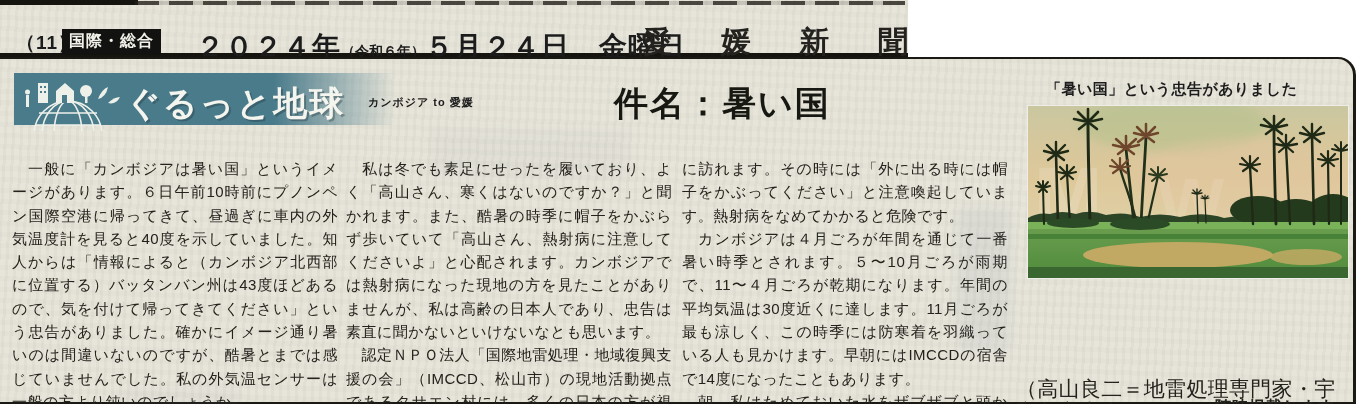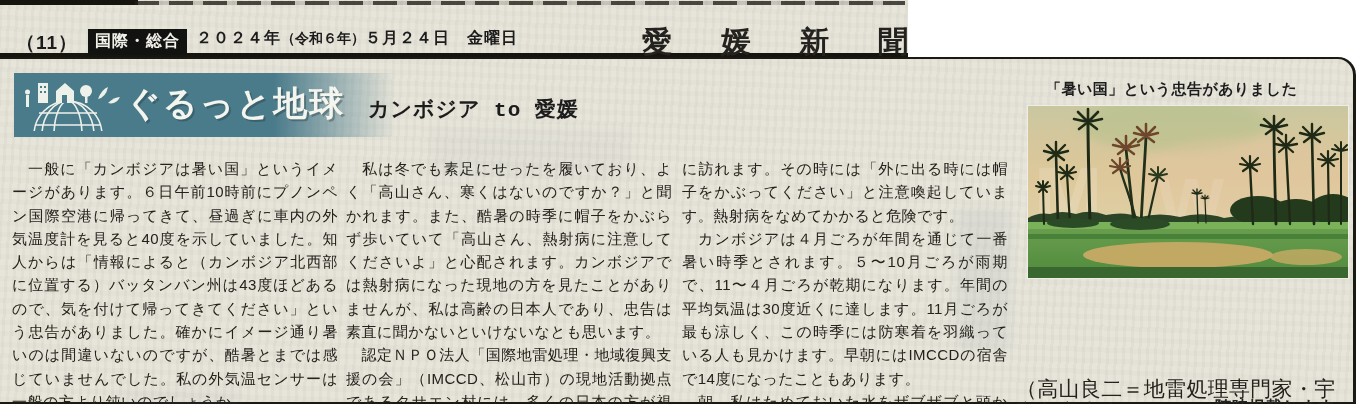--- a/index.html
+++ b/index.html
@@ -21,46 +21,46 @@
     border-bottom:4px solid #15140f;
   }
   .top-edge{position:absolute;top:0;left:0;width:138px;height:5px;background:#15140f;}
   .top-edge-dash{
     position:absolute;top:1px;left:135px;width:770px;height:4px;opacity:.8;
     background:repeating-linear-gradient(90deg,#211f18 0 24px, rgba(33,31,24,.2) 24px 34px);
   }
   .page-number{position:absolute;left:16px;top:30px;font-size:19px;font-weight:600;letter-spacing:1px;}
   .section-label{
     position:absolute;left:62px;top:29px;background:#121210;color:#f2f1ea;
-    font-size:16px;font-weight:700;padding:2px 7px 3px;letter-spacing:1px;margin-left:26px;
+    font-size:16px;font-weight:700;padding:2px 7px 3px;letter-spacing:1px;
   }
   .date-line{position:absolute;left:196px;top:28px;white-space:nowrap;}
-  .date-line .big{font-size:16px;font-weight:600;letter-spacing:1px;}
+  .date-line .big{font-size:28px;font-weight:600;letter-spacing:1px;}
   .date-line .small{font-size:14px;font-weight:600;margin-top:25px;}
   .paper-name{
     position:absolute;left:642px;top:22px;width:266px;display:flex;justify-content:space-between;
     font-family:"Liberation Serif",serif;font-size:30px;font-weight:700;color:#23221e;
   }
   
   .article-box{
     position:absolute;left:0;top:57px;width:1353px;height:343px;
     border-top:2px solid #1a1913;border-right:3px solid #1a1913;border-bottom:4px solid #1a1913;
     border-top-right-radius:18px;
   }
   
   .logo-banner{
-    position:absolute;left:14px;top:14px;width:382px;height:64px;
+    position:absolute;left:14px;top:14px;width:382px;height:52px;
     background:linear-gradient(90deg,#4a7b8b 0%,#4a7b8b 68%,rgba(74,123,139,0) 100%);
   }
   .logo-banner .globe{position:absolute;left:2px;top:0;}
   .logo-title{
     position:absolute;left:112px;top:8px;font-size:34px;font-weight:700;color:#f4f5ee;
     letter-spacing:2px;text-shadow:2px 2px 0 rgba(30,50,55,.35);white-space:nowrap;
   }
-  .series-route{position:absolute;left:368px;top:36px;font-size:21px;font-weight:700;letter-spacing:1px;white-space:nowrap;font-family:Liberation Mono, monospace;}
+  .series-route{position:absolute;left:368px;top:36px;font-size:11px;font-weight:700;letter-spacing:1px;white-space:nowrap;}
   .headline{position:absolute;left:614px;top:22px;font-size:34px;font-weight:700;letter-spacing:2px;white-space:nowrap;color:#181813;}
   .photo-caption{position:absolute;left:1046px;top:21px;font-size:15px;font-weight:700;letter-spacing:.5px;white-space:nowrap;}
   .photo{position:absolute;left:1028px;top:47px;width:320px;height:172px;outline:1px solid #efeee6;}
   
   .col{
     position:absolute;top:83px;width:326px;
     font-size:15px;line-height:23.3px;letter-spacing:.45px;
     text-align:justify;text-justify:inter-character;
     white-space:pre-line;overflow-wrap:anywhere;color:#23221c;
   }
@@ -125,20 +125,21 @@
             <rect x="69" y="22" width="2.5" height="8"></rect>
           <path d="M82,26 q4,-10 10,-12 q-2,10 -10,12 z"></path>
           <path d="M92,30 q6,-6 12,-6 q-4,8 -12,6 z"></path>
         </g>
       </svg>
     </span>
     <span class="logo-title">ぐるっと地球</span>
   </div>
 
   <span class="series-route">カンボジア to 愛媛</span>
+  <span class="headline">件名：暑い国</span>
   <span class="photo-caption">「暑い国」という忠告がありました</span>
 
   <div class="photo">
     <svg width="320" height="172" viewBox="0 0 320 172">
       <defs>
         <linearGradient id="sky" x1="0" y1="0" x2="0" y2="1">
           <stop offset="0" stop-color="#c9c7a0"></stop>
           <stop offset="0.3" stop-color="#d6c79c"></stop>
           <stop offset="0.6" stop-color="#ddc89a"></stop>
           <stop offset="1" stop-color="#e0d0a6"></stop>

